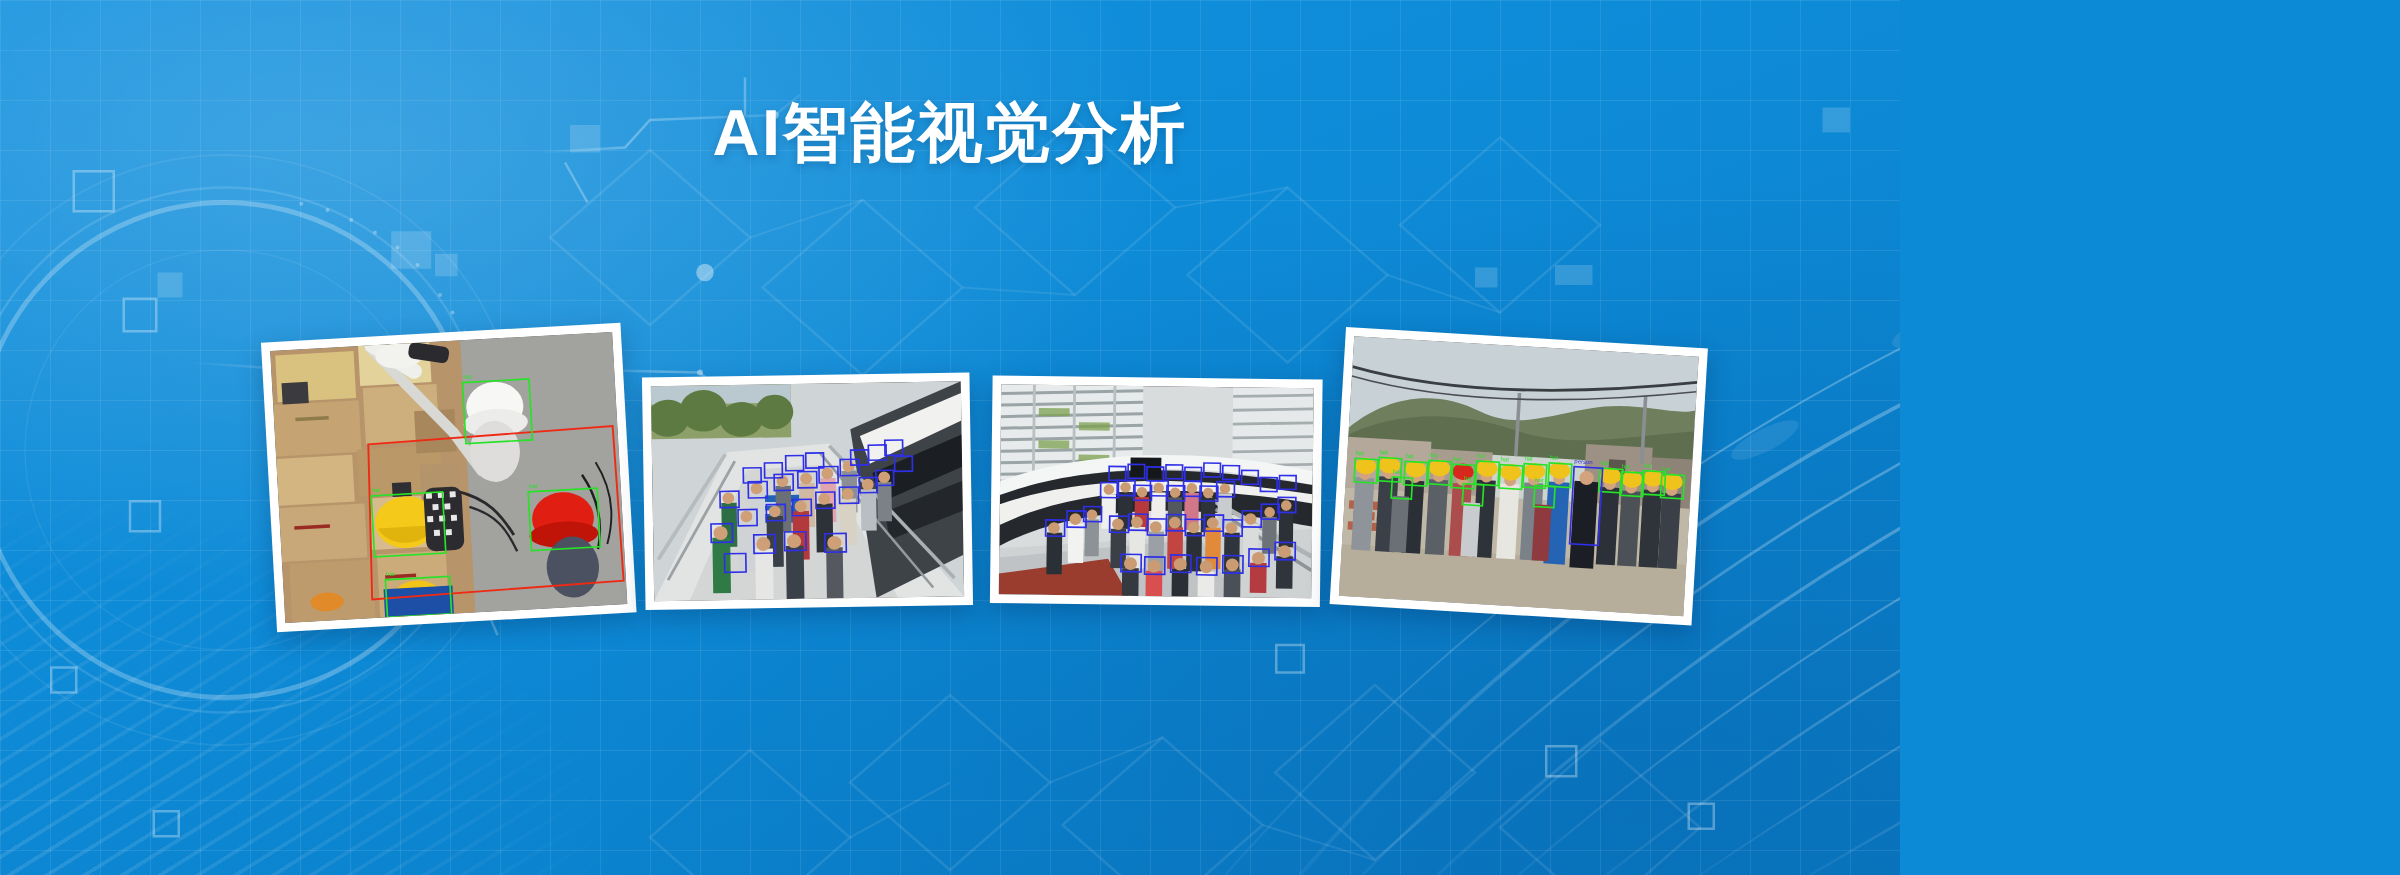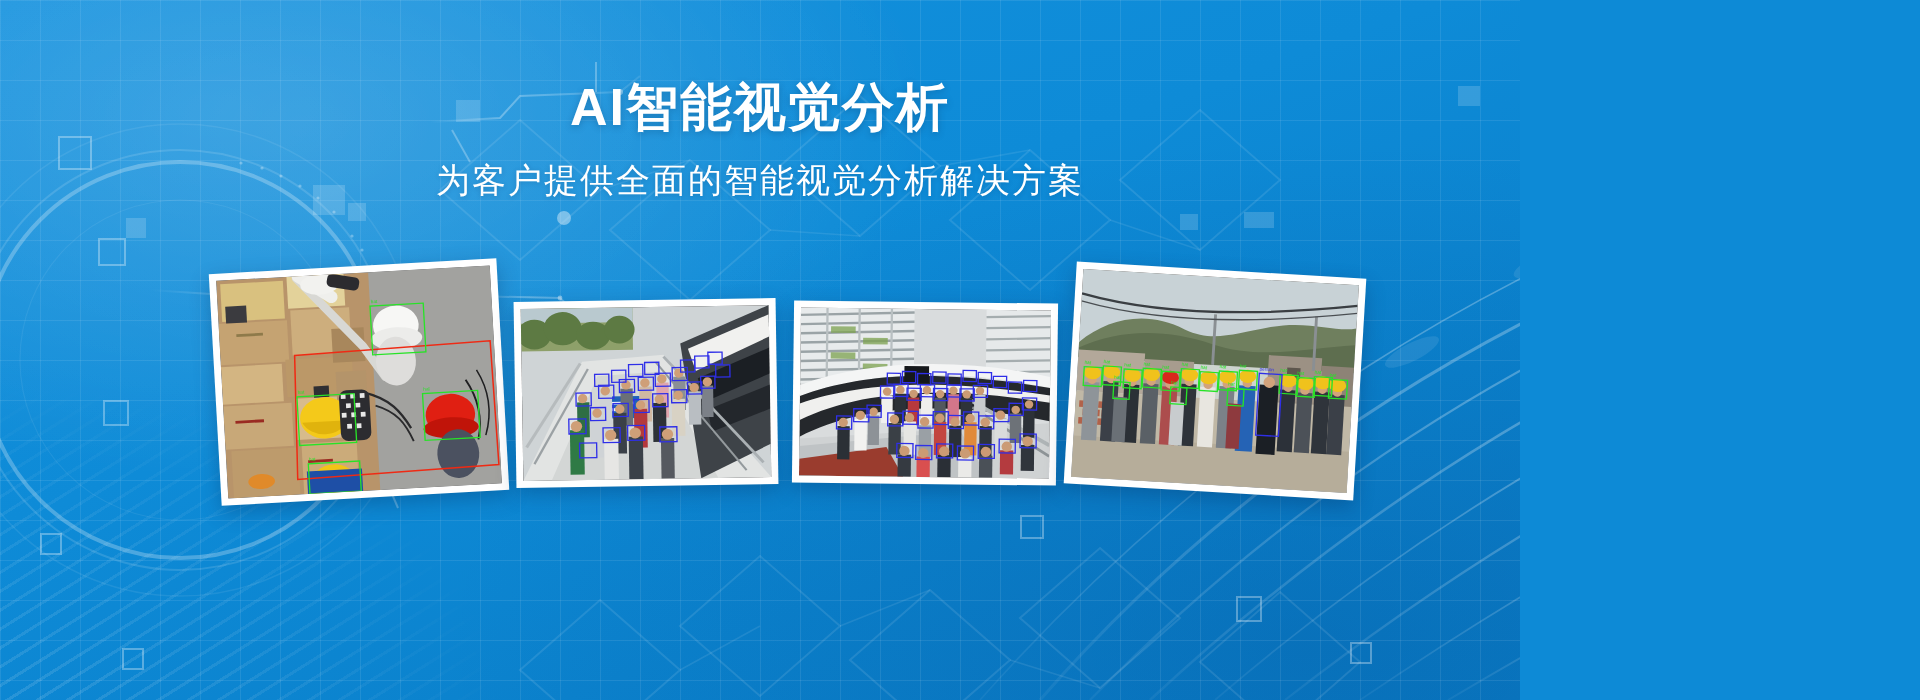--- a/index.html
+++ b/index.html
@@ -242,21 +242,20 @@
   <div class="sqf" style="left:456px; top:100px; width:24px; height:22px;"></div>
   <div class="sq" style="left:1020px;top:515px; width:24px; height:24px;"></div>
   <div class="sq" style="left:1236px;top:596px; width:26px; height:26px;"></div>
   <div class="sq" style="left:1350px;top:642px; width:22px; height:22px;"></div>
   <div class="sqf" style="left:1458px;top:86px;  width:22px; height:20px;"></div>
   <div class="sqf" style="left:1180px;top:214px; width:18px; height:16px;"></div>
   <div class="sqf" style="left:1244px;top:212px; width:30px; height:16px;"></div>
 
   <div class="headings">
     <div id="title">AI智能视觉分析</div>
-    <div id="subtitle">为客户提供全面的智能视觉分析解决方案</div>
   </div>
 
   <div id="photos">
 
     <div class="photo" style="left:215px; top:4px; width:288px; height:232px; transform:rotate(-3.2deg);">
       <div class="shot">
         <svg viewBox="0 0 288 232" preserveAspectRatio="none">
 
           <rect x="0" y="0" width="288" height="232" fill="#8e8e8c"></rect>
           <rect x="150" y="0" width="138" height="232" fill="#a2a29f"></rect>

